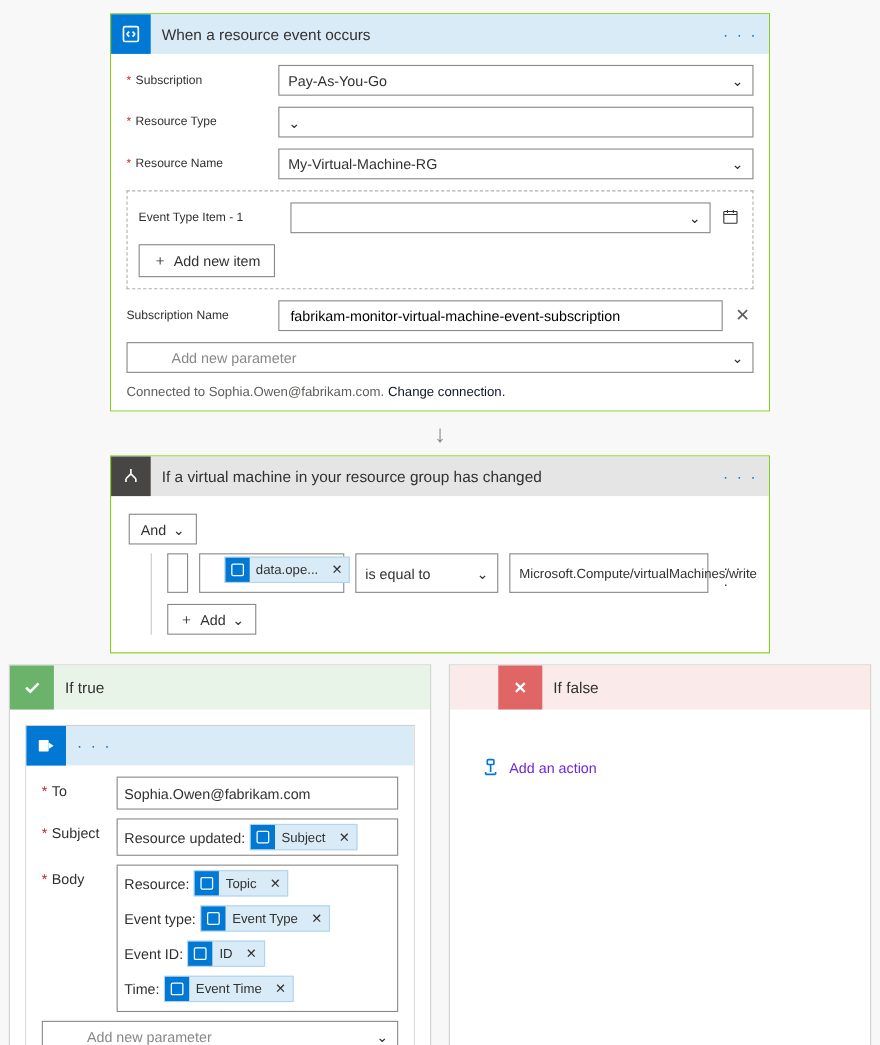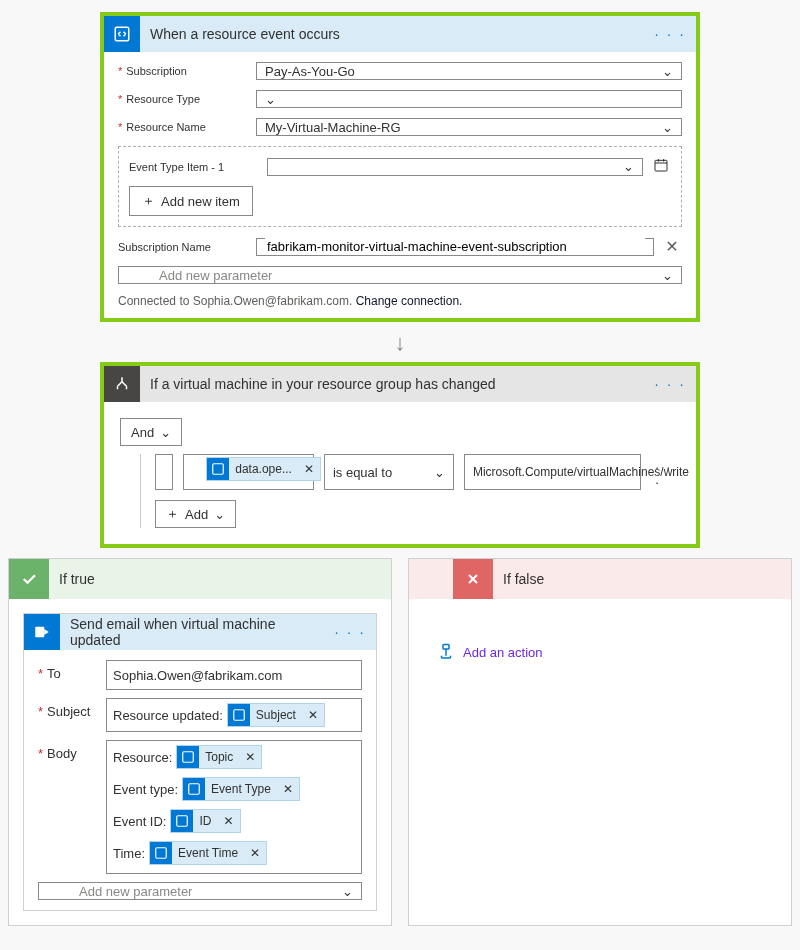--- a/index.html
+++ b/index.html
@@ -1,32 +1,32 @@
 <!DOCTYPE html>
 <html><head>
 <meta charset="utf-8">
 <style>
   * { box-sizing: border-box; font-family: "Segoe UI", sans-serif; }
   body { margin: 0; background: #f8f8f8; padding: 12px 8px; font-size: 13px; color: #323130; width: 800px; }
-  .card { background: #fff; border: 4px solid #84cc16; margin: 0 auto 8px auto; }
+  .card { background: #fff; border: 1px solid #84cc16; margin: 0 auto 8px auto; }
   .card-header { display: flex; align-items: center; padding: 0; height: 36px; }
   .card-header .hicon { width: 36px; height: 36px; display: flex; align-items: center; justify-content: center; color: #fff; flex-shrink: 0; }
   .card-header .htitle { flex: 1; padding: 0 10px; font-size: 14px; }
   .card-header .dots { padding: 0 10px; color: #0078d4; letter-spacing: 2px; font-size: 14px; cursor: pointer; }
   .hdr-blue { background: #d8ebf7; }
   .hdr-blue .hicon { background: #0078d4; }
   .hdr-dark { background: #e5e5e5; }
   .hdr-dark .hicon { background: #484644; }
   .hdr-outlook .hicon { background: #0078d4; }
   .card-body { padding: 10px 14px; background: #fff; }
   .row { display: flex; align-items: center; margin-bottom: 10px; gap: 8px; }
   .row:last-child { margin-bottom: 0; }
   .label { width: 130px; flex-shrink: 0; font-size: 11px; }
   .req::before { content: "*"; color: #c23030; margin-right: 4px; }
-  .select, .input, .param-select { flex: 1; border: 1px solid #8a8886; background: #fff; height: 18px; padding: 4px 8px; display: flex; align-items: center; justify-content: space-between; font-size: 13px; }
+  .select, .input, .param-select { flex: 1; border: 1px solid #8a8886; background: #fff; height: 28px; padding: 4px 8px; display: flex; align-items: center; justify-content: space-between; font-size: 13px; }
   .select .chev, .param-select .chev { color: #323130; }
   .input input { border: none; outline: none; width: 100%; font-size: 13px; font-family: inherit; }
   .param-select { color: #8a8886; padding-left: 40px; }
   .clearx { width: 20px; text-align: center; color: #605e5c; cursor: pointer; font-size: 16px; }
   .dashed-box { border: 1px dashed #b0b0b0; padding: 10px; margin-bottom: 10px; }
   .add-item-btn { border: 1px solid #8a8886; background: #fff; height: 30px; padding: 0 12px; display: inline-flex; align-items: center; gap: 6px; cursor: pointer; font-size: 13px; }
   .conn-footer { font-size: 12px; color: #605e5c; margin-top: 8px; }
   .conn-footer a { color: #0f172a; text-decoration: none; }
   .arrow-down { text-align: center; font-size: 22px; color: #8a8886; margin: 6px 0; }
   .cond-body { padding: 16px; }
@@ -199,21 +199,20 @@
     </div>
     <div class="branch-body">
       <div class="inner-card">
         <div class="card-header hdr-blue hdr-outlook">
           <div class="hicon">
             <svg width="18" height="18" viewBox="0 0 24 24" fill="#fff">
                 <rect x="3" y="5" width="12" height="14" rx="1" fill="#fff"></rect>
                 <path d="M15 8l6 4-6 4z" fill="#fff"></path>
               </svg>
           </div>
-          <div class="htitle">Send email when virtual machine updated</div>
           <div class="dots">· · ·</div>
         </div>
         <div class="card-body">
           <div class="field-row">
             <div class="field-label req">To</div>
             <div class="field-input">
               <span>Sophia.Owen@fabrikam.com</span>
             </div>
           </div>
           <div class="field-row">

